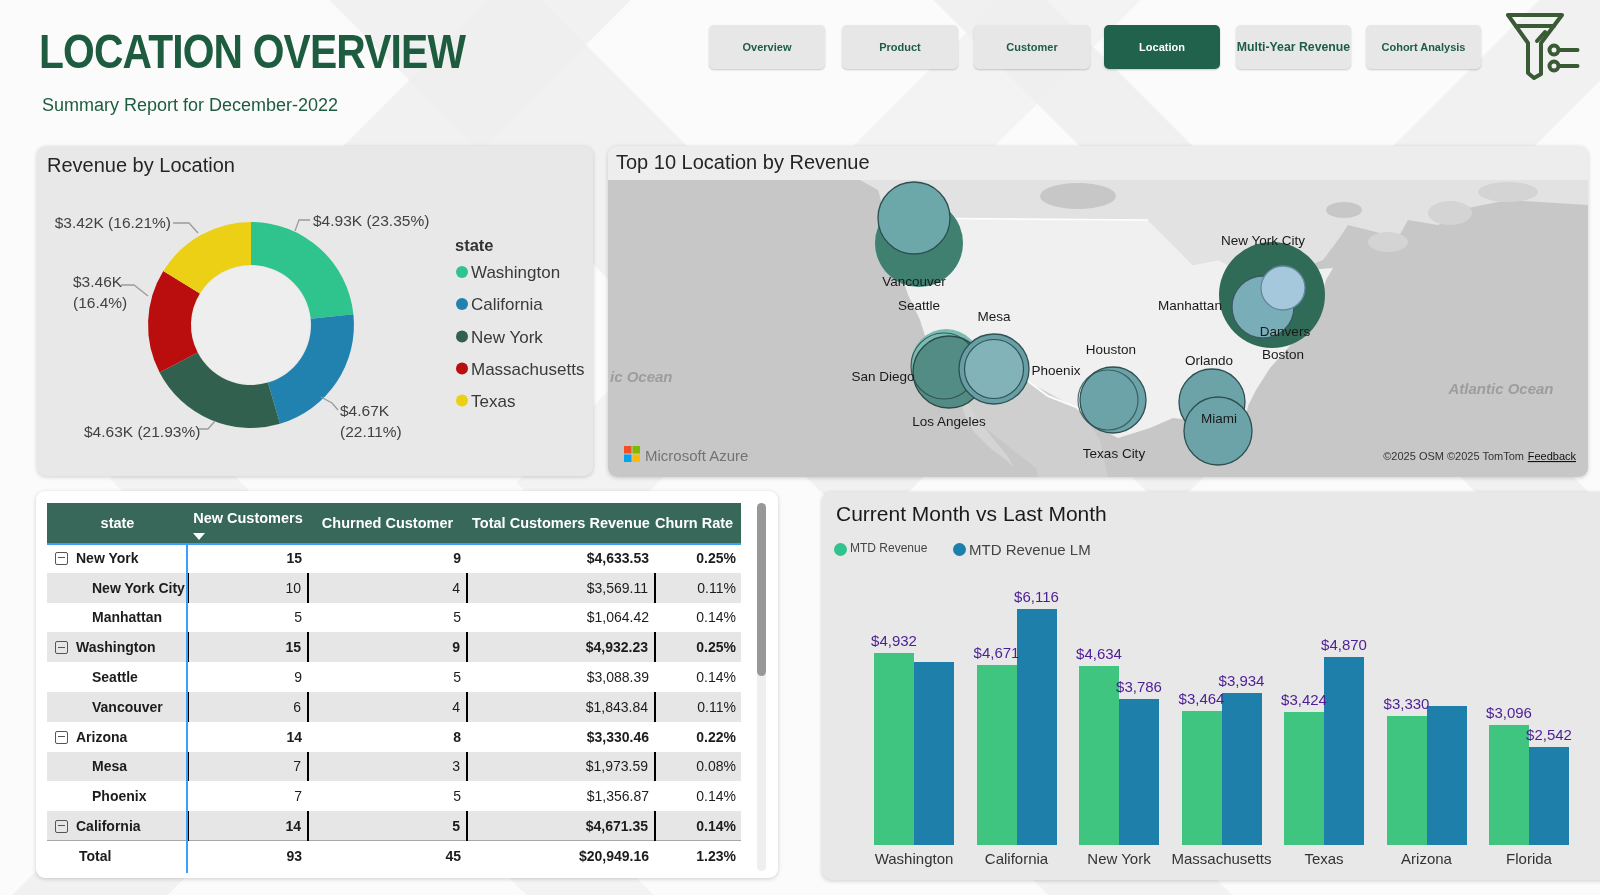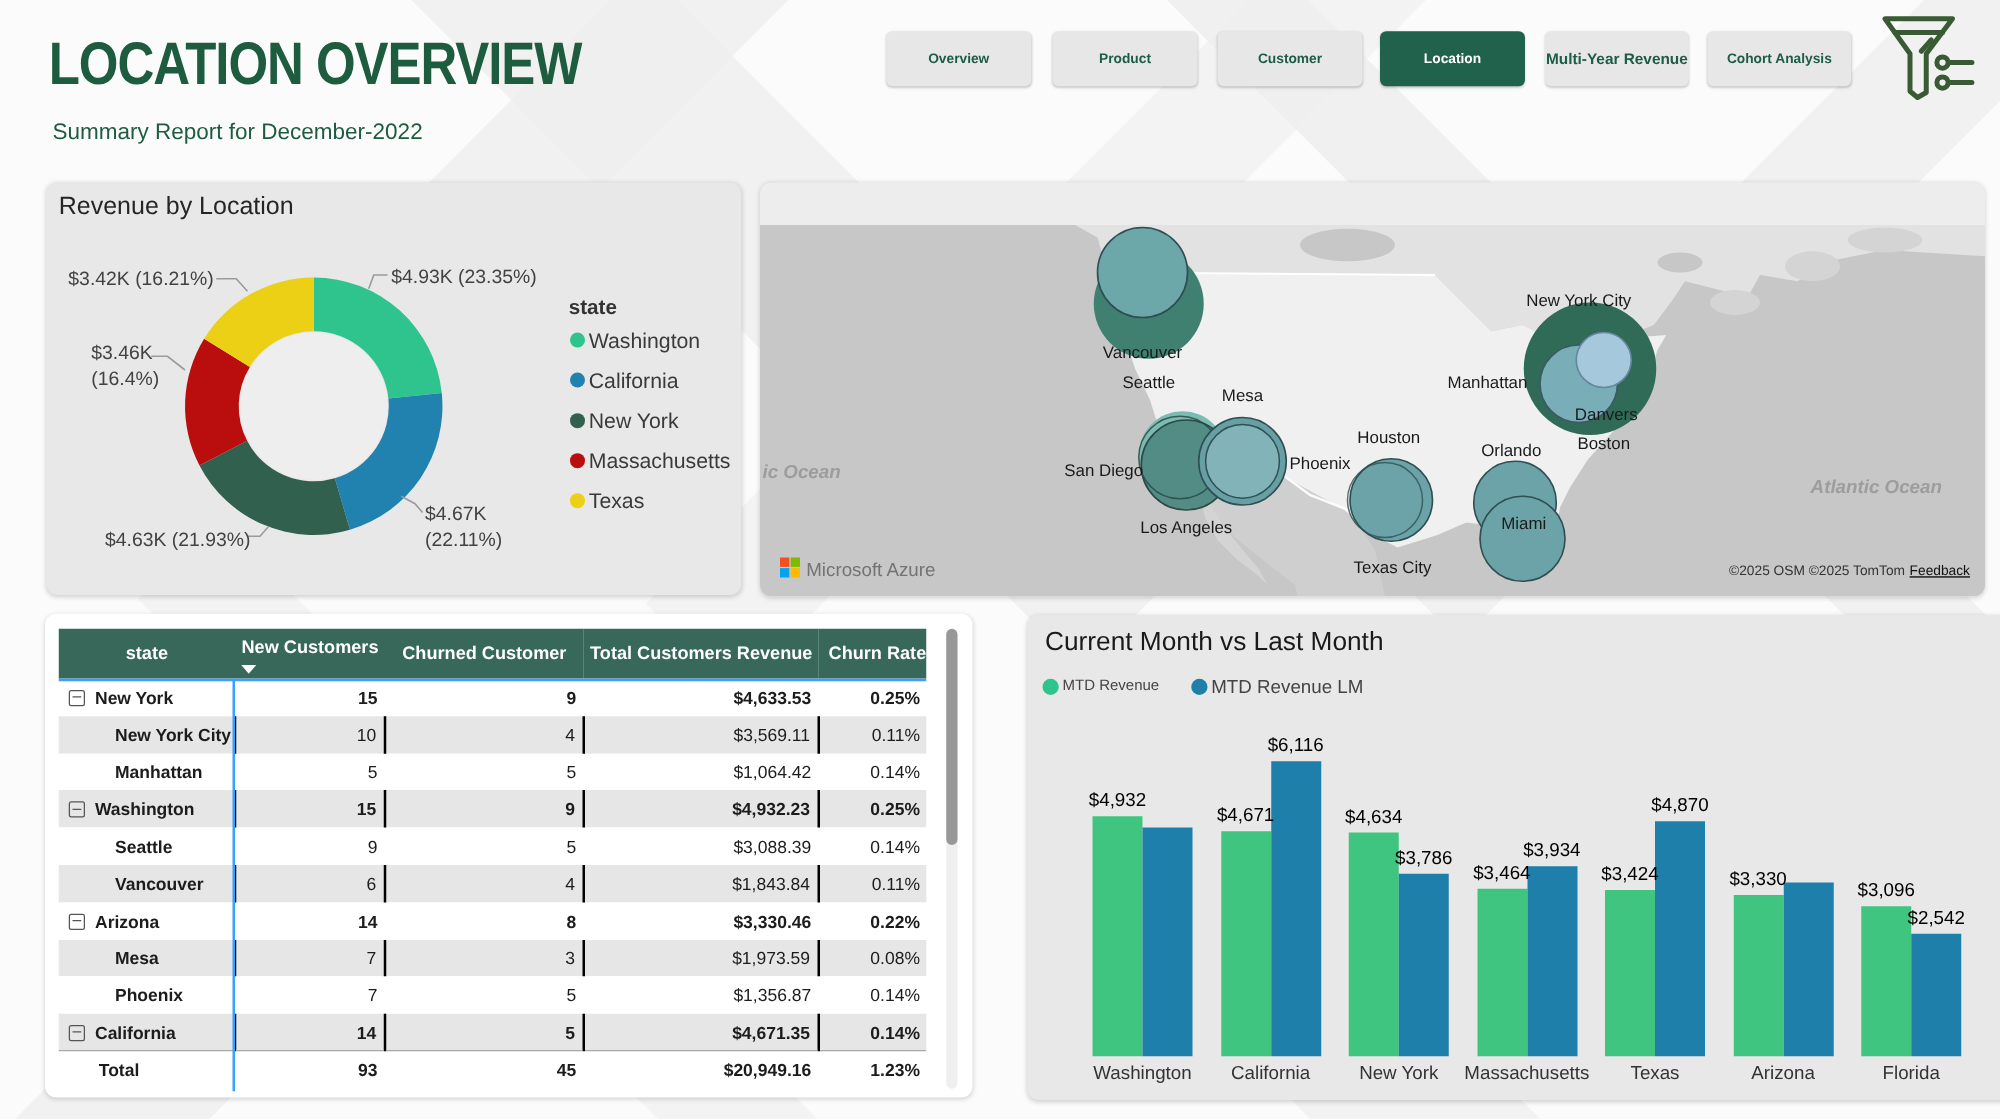--- a/index.html
+++ b/index.html
@@ -84,20 +84,21 @@
         <text x="434" y="196.5">New York</text>
       <circle cx="425" cy="222.5" r="6" fill="#b90d0e"></circle>
         <text x="434" y="228.5">Massachusetts</text>
       <circle cx="425" cy="254.5" r="6" fill="#ecd016"></circle>
         <text x="434" y="260.5">Texas</text>
     </g>
   </svg>
 </div>
 
 <div class="card" id="mapcard" style="left:608px; top:146px; width:980px; height:331px; background:#ededed;">
+  <div style="position:absolute; left:8px; top:5px; font-size:20px; color:#252525;">Top 10 Location by Revenue</div>
   <svg width="980" height="297" viewBox="0 0 980 297" style="position:absolute; left:0; top:34px;">
     <rect x="0" y="0" width="980" height="297" fill="#c7c7c7"></rect>
 
     <path d="M252 0 L270 10 L278 38 L540 40 L560 60 L585 85 L610 80 L640 95 L690 90 L715 80 L730 60 L740 45 L760 50 L790 58 L800 40 L830 45 L860 28 L900 20 L980 25 L980 0 Z" fill="#e2e2e2"></path>
 
     <g fill="#c7c7c7">
       <ellipse cx="470" cy="16" rx="38" ry="13"></ellipse>
       <ellipse cx="505" cy="90" rx="16" ry="11"></ellipse>
       <ellipse cx="545" cy="100" rx="20" ry="13"></ellipse>
       <ellipse cx="583" cy="113" rx="14" ry="10"></ellipse>
@@ -191,21 +192,21 @@
         <col style="width:86px">
       </colgroup>
     <tbody>
         <tr>
       <th style="text-align:center;">state</th>
       <th>
             <div style="position:relative; line-height:17px; top:4px;">New Customers<br><span style="display:inline-block; margin-left:-98px; width:0; height:0; border-left:6px solid transparent; border-right:6px solid transparent; border-top:7px solid #fff;"></span></div>
           </th>
       <th style="text-align:center;">Churned Customer</th>
       <th style="text-align:center;">Total Customers Revenue</th>
-      <th style="text-align:right;margin-top:18px;">Churn Rate</th>
+      <th style="text-align:left;margin-top:18px;">Churn Rate</th>
     </tr>
     <tr class="w">
           <td class="rowname"><span class="expander"></span>New York</td>
           <td class="num b">15</td>
           <td class="num b">9</td>
           <td class="num b">$4,633.53</td>
           <td class="pct b">0.25%</td>
         </tr>
     <tr class="g">
           <td class="childname">New York City</td>
@@ -283,21 +284,21 @@
   <div style="position:absolute; left:150px; top:52px; width:2px; height:330px; background:#3aa0ff; z-index:4;"></div>
   <div style="position:absolute; left:721px; top:12px; width:9px; height:368px; background:#efefef; border-radius:5px;"></div>
   <div style="position:absolute; left:721px; top:12px; width:9px; height:173px; background:#989898; border-radius:5px;"></div>
 </div>
 
 <div class="card" id="barcard" style="left:822px; top:492px; width:794px; height:388px; background:#e8e8e8;">
   <div style="position:absolute; left:14px; top:10px; font-size:21px; color:#1a1a1a;">Current Month vs Last Month</div>
   <style>
     .gbar { position:absolute; width:40px; background:#3fc57f; }
     .bbar { position:absolute; width:40px; background:#1f7fab; }
-    .blab { position:absolute; width:80px; text-align:center; font-size:15px; color:#000000; }
+    .blab { position:absolute; width:80px; text-align:center; font-size:15px; color:#4c1d95; }
     .xlab { position:absolute; width:110px; text-align:center; font-size:15px; color:#333; top:358px; }
   </style>
   <div style="position:absolute; left:12px; top:51px; width:13px; height:13px; border-radius:50%; background:#2fc48e;"></div>
   <div style="position:absolute; left:28px; top:49px; font-size:12px; color:#444;">MTD Revenue</div>
   <div style="position:absolute; left:131px; top:51px; width:13px; height:13px; border-radius:50%; background:#1f7fab;"></div>
   <div style="position:absolute; left:147px; top:49px; font-size:15px; color:#444;">MTD Revenue LM</div>
 
   <div class="gbar" style="left:52px; top:161px; height:192px;"></div>
   <div class="bbar" style="left:92px; top:170px; height:183px;"></div>
   <div class="blab" style="left:32px; top:140px;">$4,932</div>

